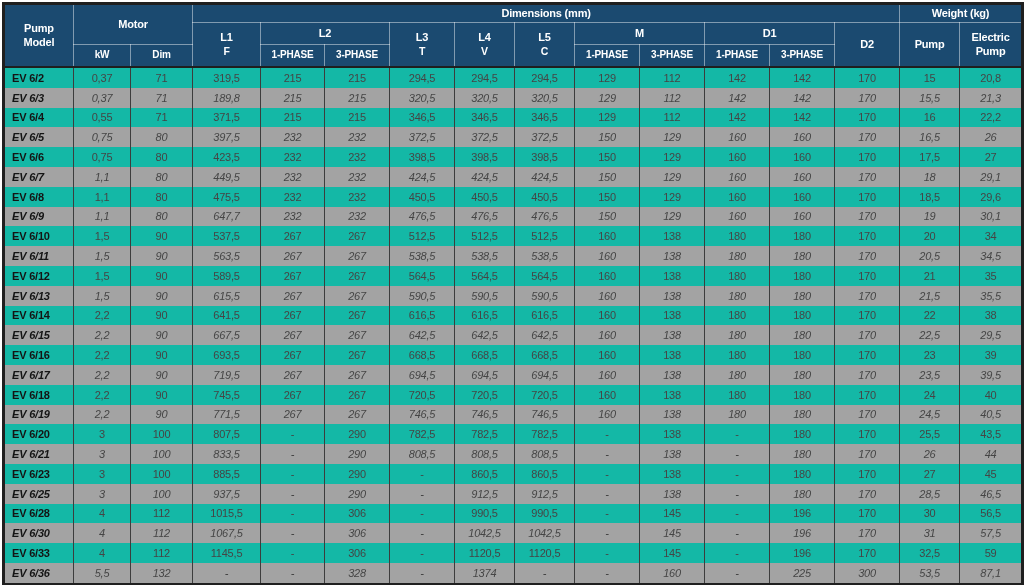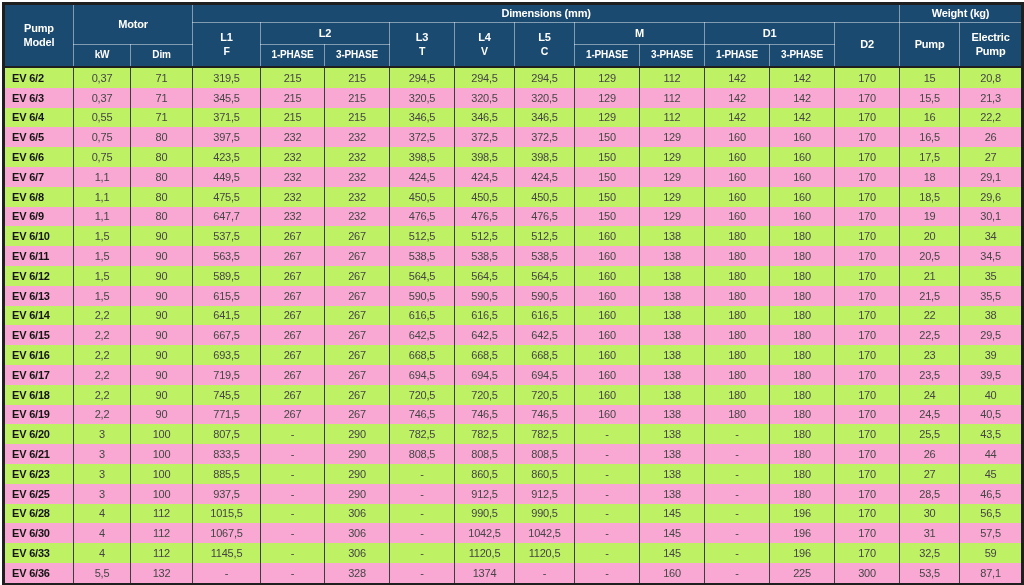--- a/index.html
+++ b/index.html
@@ -50,22 +50,22 @@
     font-size: 11px;
     letter-spacing: -0.2px;
     color: #454545;
     text-align: center;
     vertical-align: middle;
     height: 19.8px;
     padding: 0;
     border-left: 1px solid #3d3d3d;
     border-right: 1px solid #3d3d3d;
   }
-  tbody tr.odd  { background: #bef264; }
-  tbody tr.even { background: #f9a8d4; }
+  tbody tr.odd  { background: #14b8a6; }
+  tbody tr.even { background: #a3a3a3; font-style: italic; }
   tbody td.model {
     font-weight: bold;
     color: #141414;
     text-align: left;
     padding-left: 7px;
     font-size: 11px;
   }
   thead { border-bottom: 2px solid #1f1f1f; }
 </style>
 </head>
@@ -149,21 +149,21 @@
           <td>142</td>
           <td>142</td>
           <td>170</td>
           <td>15</td>
           <td>20,8</td>
         </tr>
         <tr class="even">
           <td class="model">EV 6/3</td>
           <td>0,37</td>
           <td>71</td>
-          <td>345,5</td>
+          <td>189,8</td>
           <td>215</td>
           <td>215</td>
           <td>320,5</td>
           <td>320,5</td>
           <td>320,5</td>
           <td>129</td>
           <td>112</td>
           <td>142</td>
           <td>142</td>
           <td>170</td>

